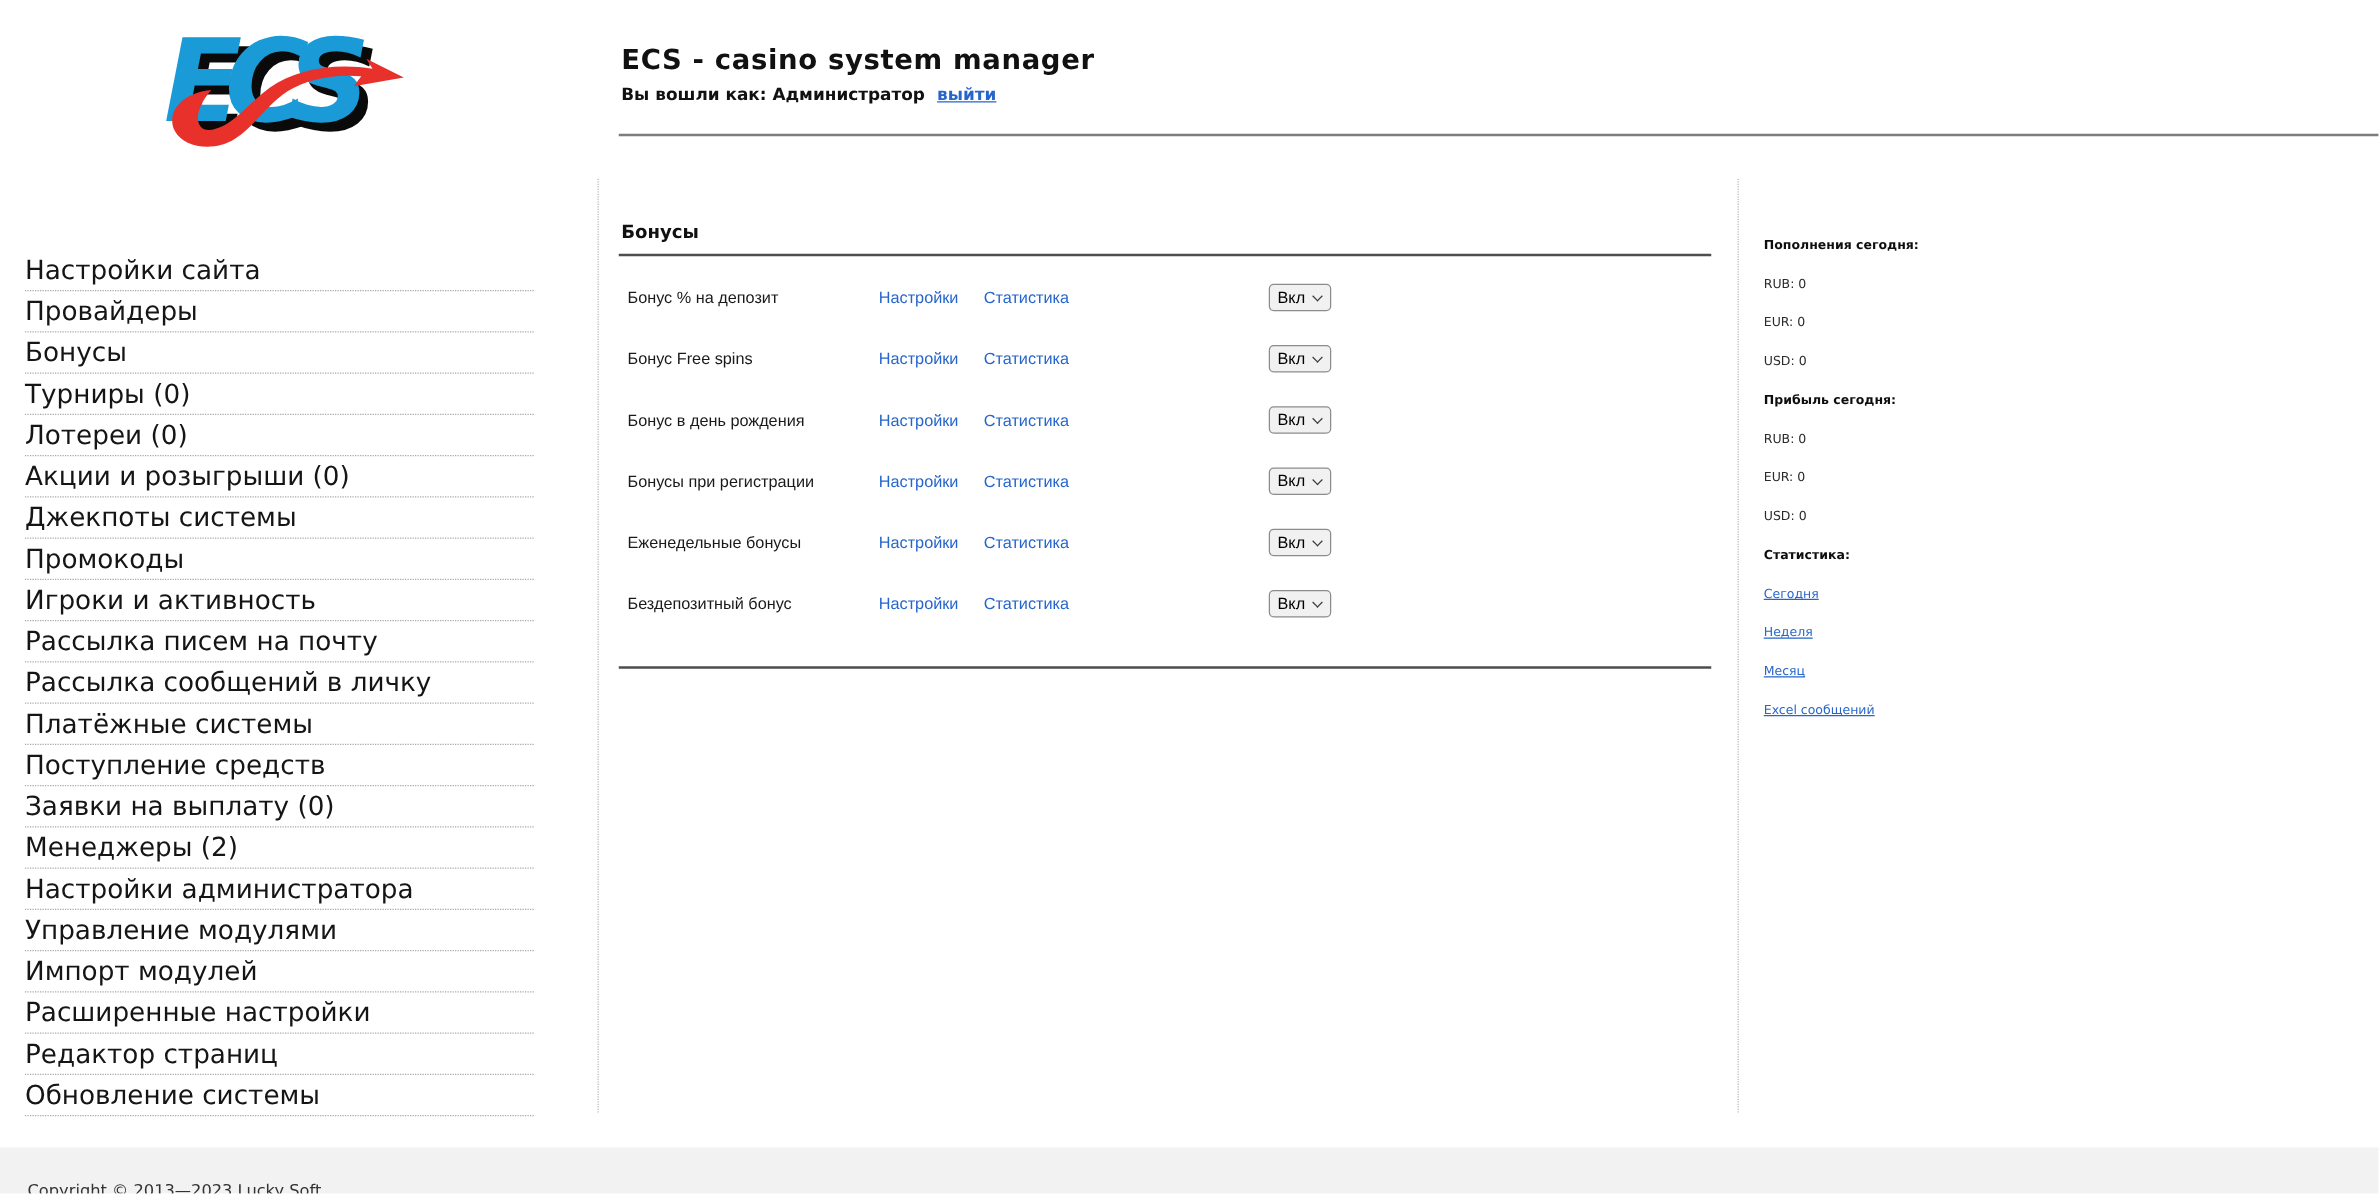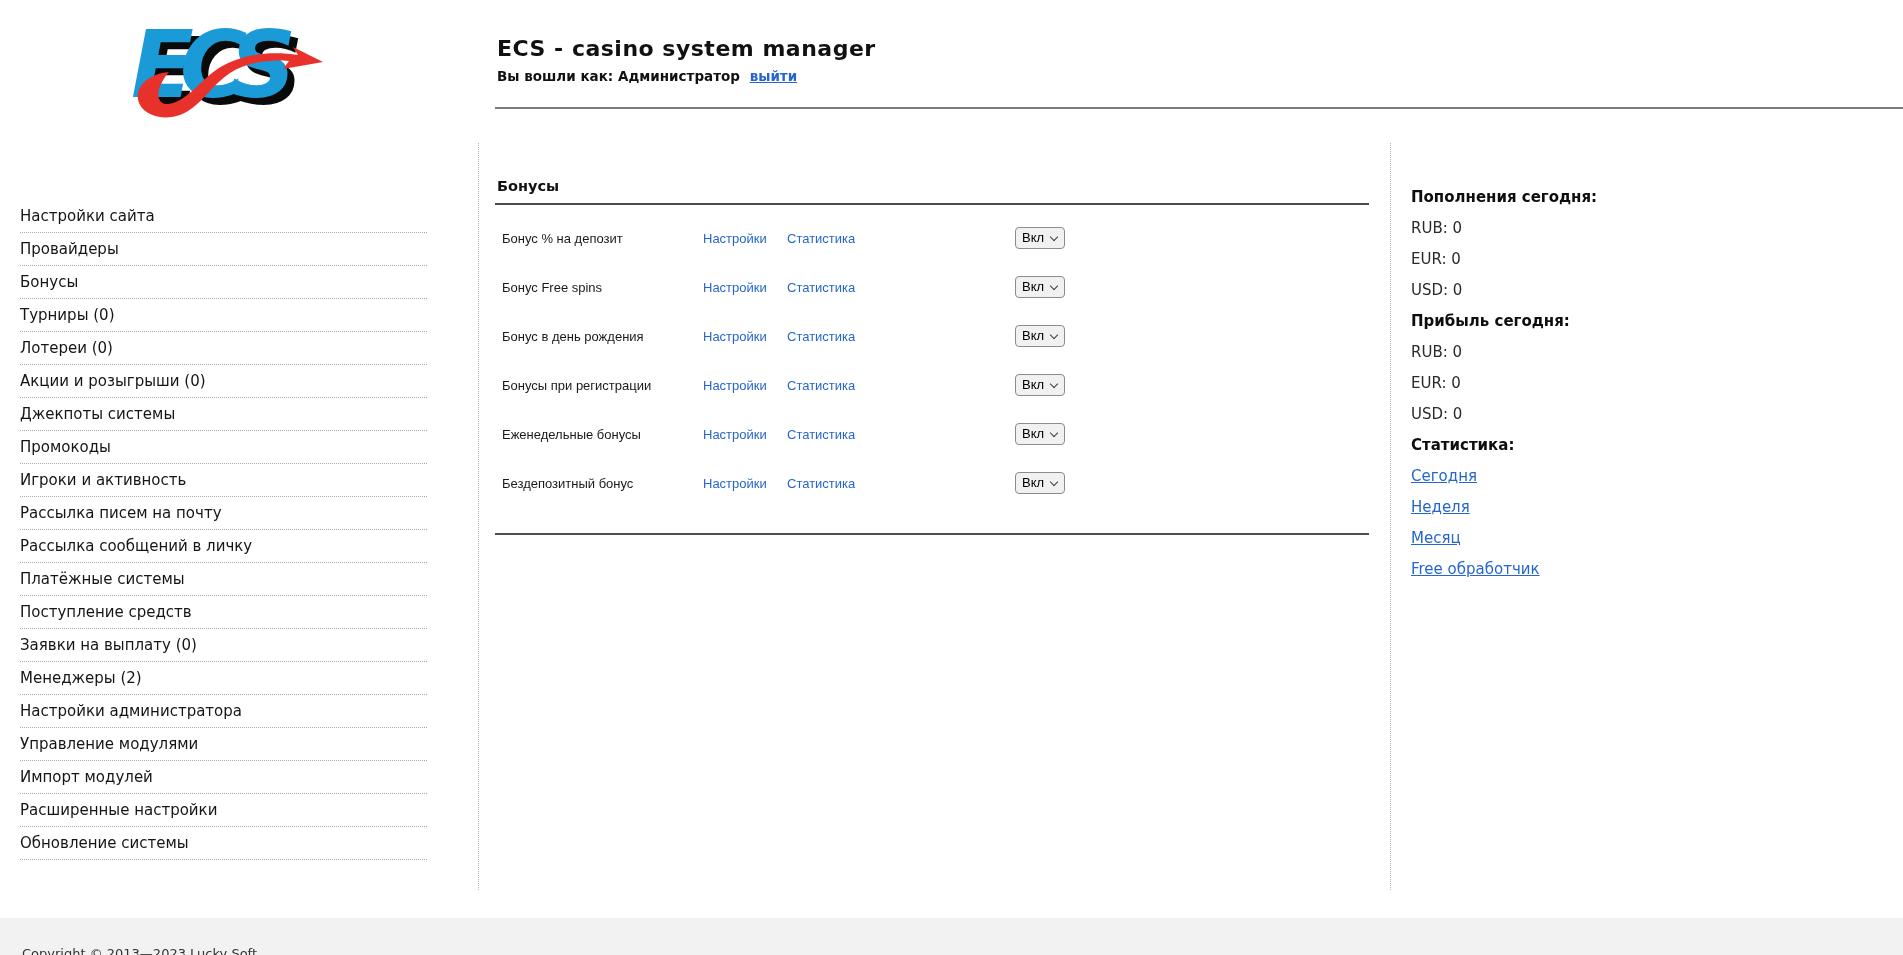--- a/index.html
+++ b/index.html
@@ -18,21 +18,21 @@
     font-size: 22px; font-weight: bold; color: #111;
     letter-spacing: 0.5px; white-space: nowrap;
   }
   .login-line { margin-top: 7px; font-size: 13.5px; font-weight: bold; color: #111; white-space: nowrap; }
   .login-line a { color: #2666cc; text-decoration: underline; cursor: pointer; margin-left: 5px; }
   .header-rule { position: absolute; left: 495px; right: 0; top: 107px; height: 2px; background: #7d7d7d; }
 
   
   .sidebar { position: absolute; left: 20px; top: 200px; width: 407px; color: #151515; }
   .side-item {
-    font-size: 15px; line-height: 18px;
+    font-size: 21px; line-height: 18px;
     padding: 7px 0 7px 0;
     border-bottom: 1px dotted #a9a9a9;
     cursor: pointer; white-space: nowrap;
   }
 
   
   .vline { position: absolute; top: 143px; height: 747px; width: 0; border-left: 1px dotted #b8b8b8; }
   .vline-left { left: 478px; }
   .vline-right { left: 1390px; }
 
@@ -64,21 +64,21 @@
   }
   .chev {
     position: absolute; right: 8px; top: 7px; width: 6px; height: 6px;
     border-right: 1.6px solid #3c3c3c; border-bottom: 1.6px solid #3c3c3c;
     transform: rotate(45deg); pointer-events: none;
   }
   .rule-bottom { margin-top: 26px; }
 
   
   .aside { position: absolute; left: 1411px; top: 181px; width: 360px; color: #222; }
-  .r-row { height: 31px; display: flex; align-items: center; font-size: 15px; white-space: nowrap; }
+  .r-row { height: 31px; display: flex; align-items: center; font-size: 10px; white-space: nowrap; }
   .r-head { font-weight: bold; color: #0e0e0e; }
   .r-val { color: #2a2a2a; }
   .r-link a { color: #2666cc; text-decoration: underline; cursor: pointer; }
 
   
   .footer { position: absolute; left: 0; right: 0; bottom: 0; height: 37px; background: #f2f2f2; overflow: hidden; }
   .copyright { position: absolute; left: 22px; top: 28px; font-size: 13px; color: #333; white-space: nowrap; }
 </style>
 </head>
 <body>
@@ -117,20 +117,21 @@
     <div class="side-item">Рассылка писем на почту</div>
     <div class="side-item">Рассылка сообщений в личку</div>
     <div class="side-item">Платёжные системы</div>
     <div class="side-item">Поступление средств</div>
     <div class="side-item">Заявки на выплату (0)</div>
     <div class="side-item">Менеджеры (2)</div>
     <div class="side-item">Настройки администратора</div>
     <div class="side-item">Управление модулями</div>
     <div class="side-item">Импорт модулей</div>
     <div class="side-item">Расширенные настройки</div>
+    <div class="side-item">Редактор страниц</div>
     <div class="side-item">Обновление системы</div>
   </nav>
 
   <div class="vline vline-left"></div>
   <div class="vline vline-right"></div>
 
   <main class="main">
     <div class="main-title">Бонусы</div>
     <div class="rule"></div>
 
@@ -214,21 +215,21 @@
     <div class="r-row r-link">
         <a>Сегодня</a>
       </div>
     <div class="r-row r-link">
         <a>Неделя</a>
       </div>
     <div class="r-row r-link">
         <a>Месяц</a>
       </div>
     <div class="r-row r-link">
-        <a>Free обработчик</a>
+        <a>Excel сообщений</a>
       </div>
   </aside>
 
   <footer class="footer">
     <div class="copyright">Copyright © 2013—2023 Lucky Soft</div>
   </footer>
 
 </div>
 
 </body></html>

